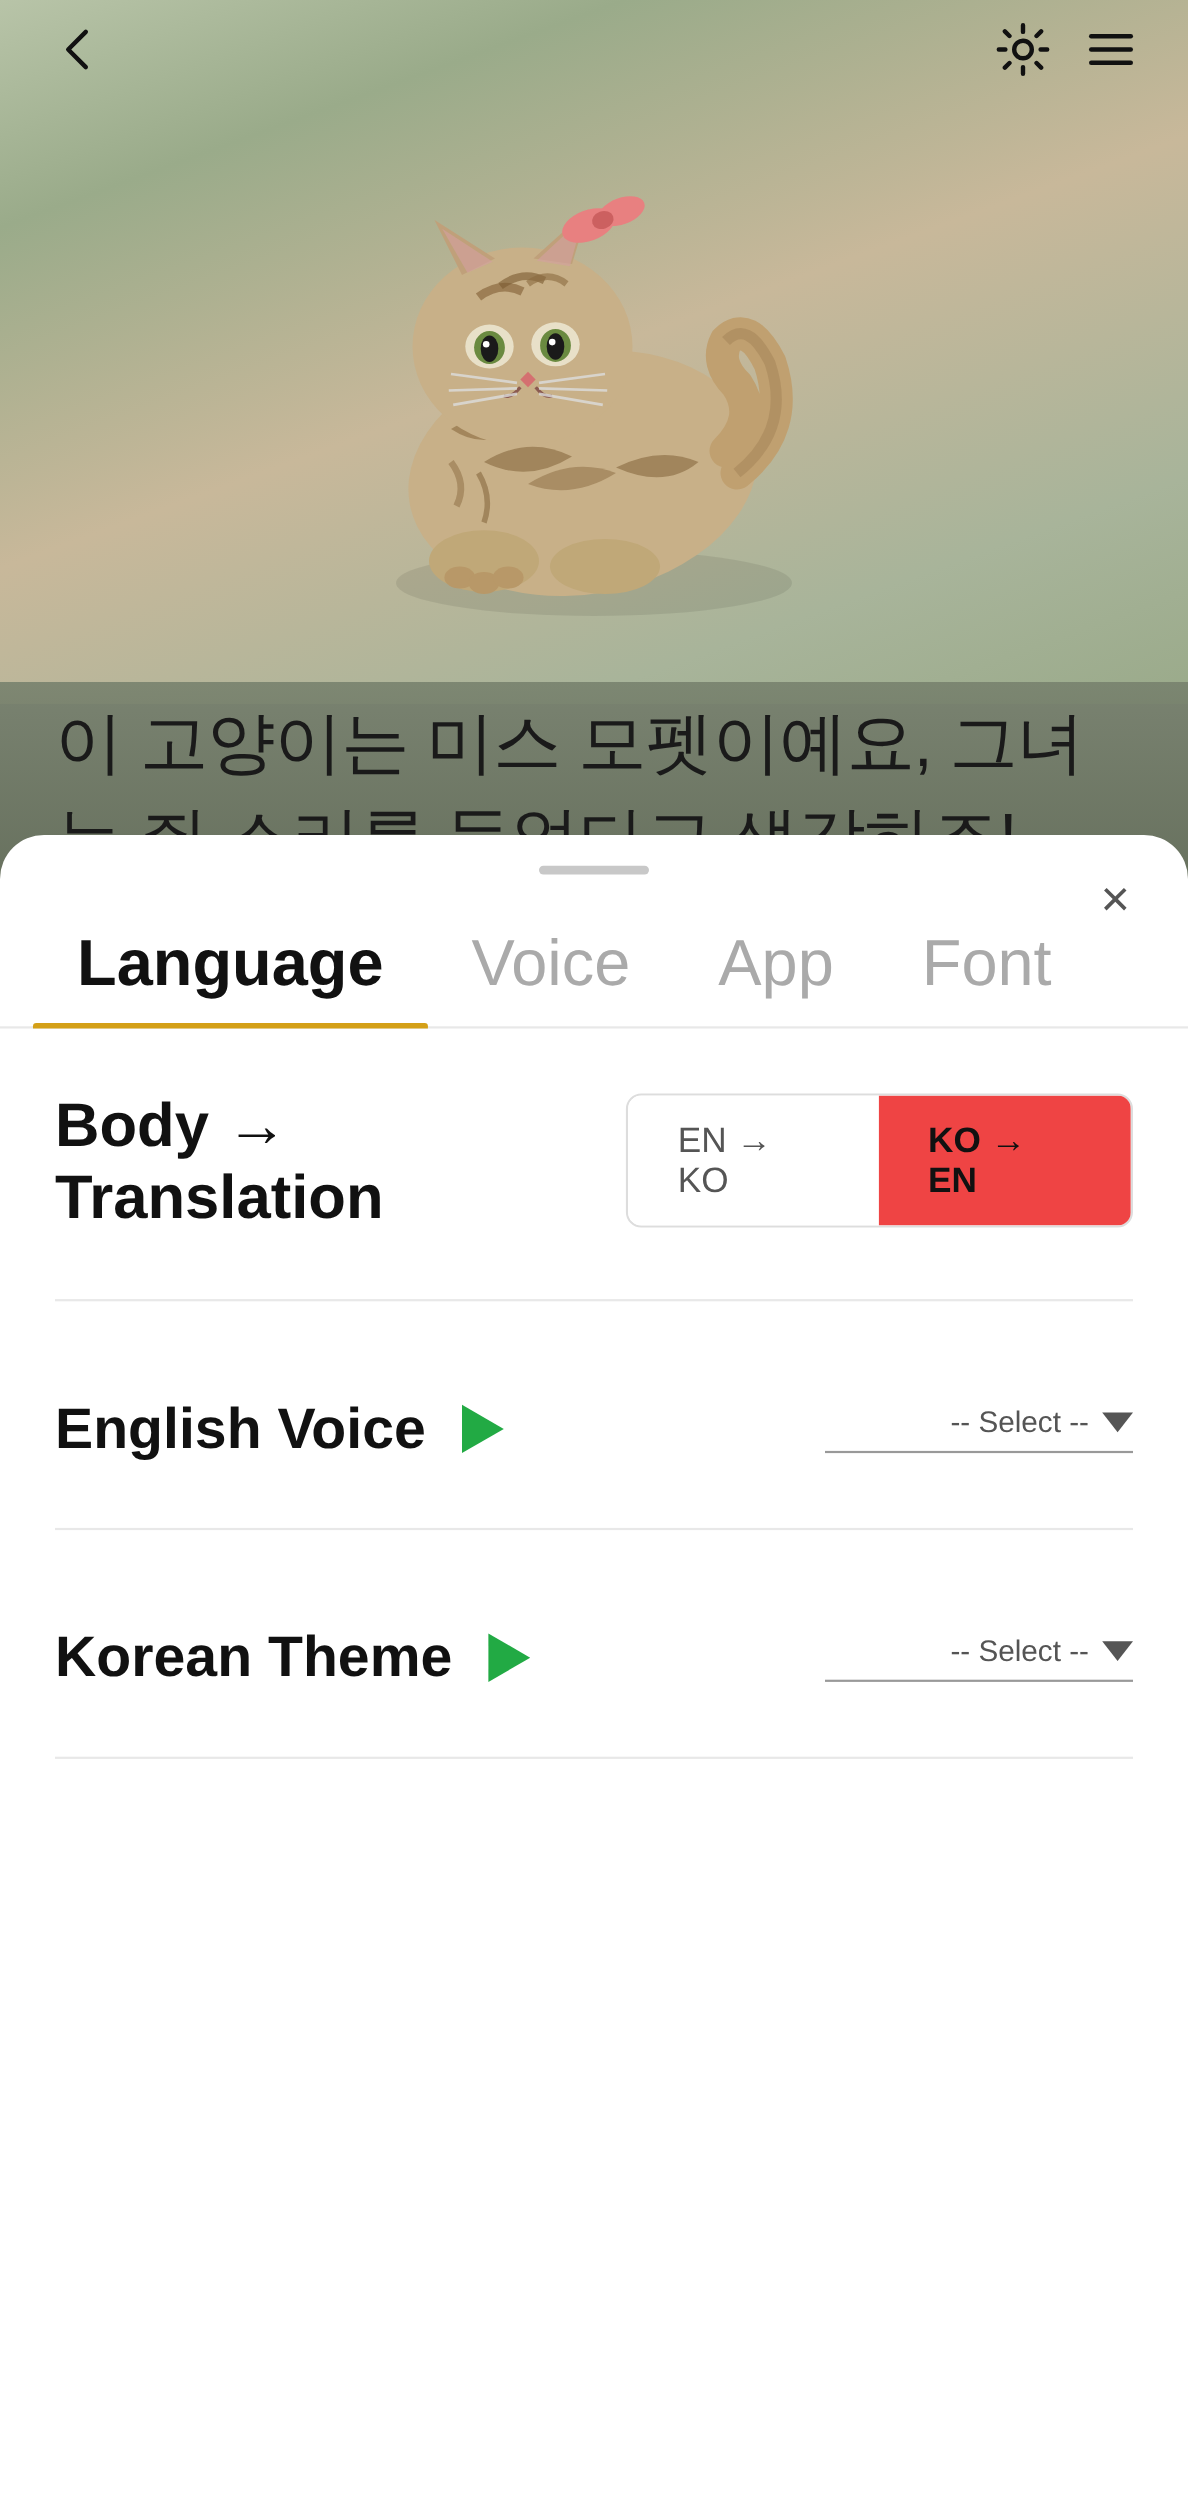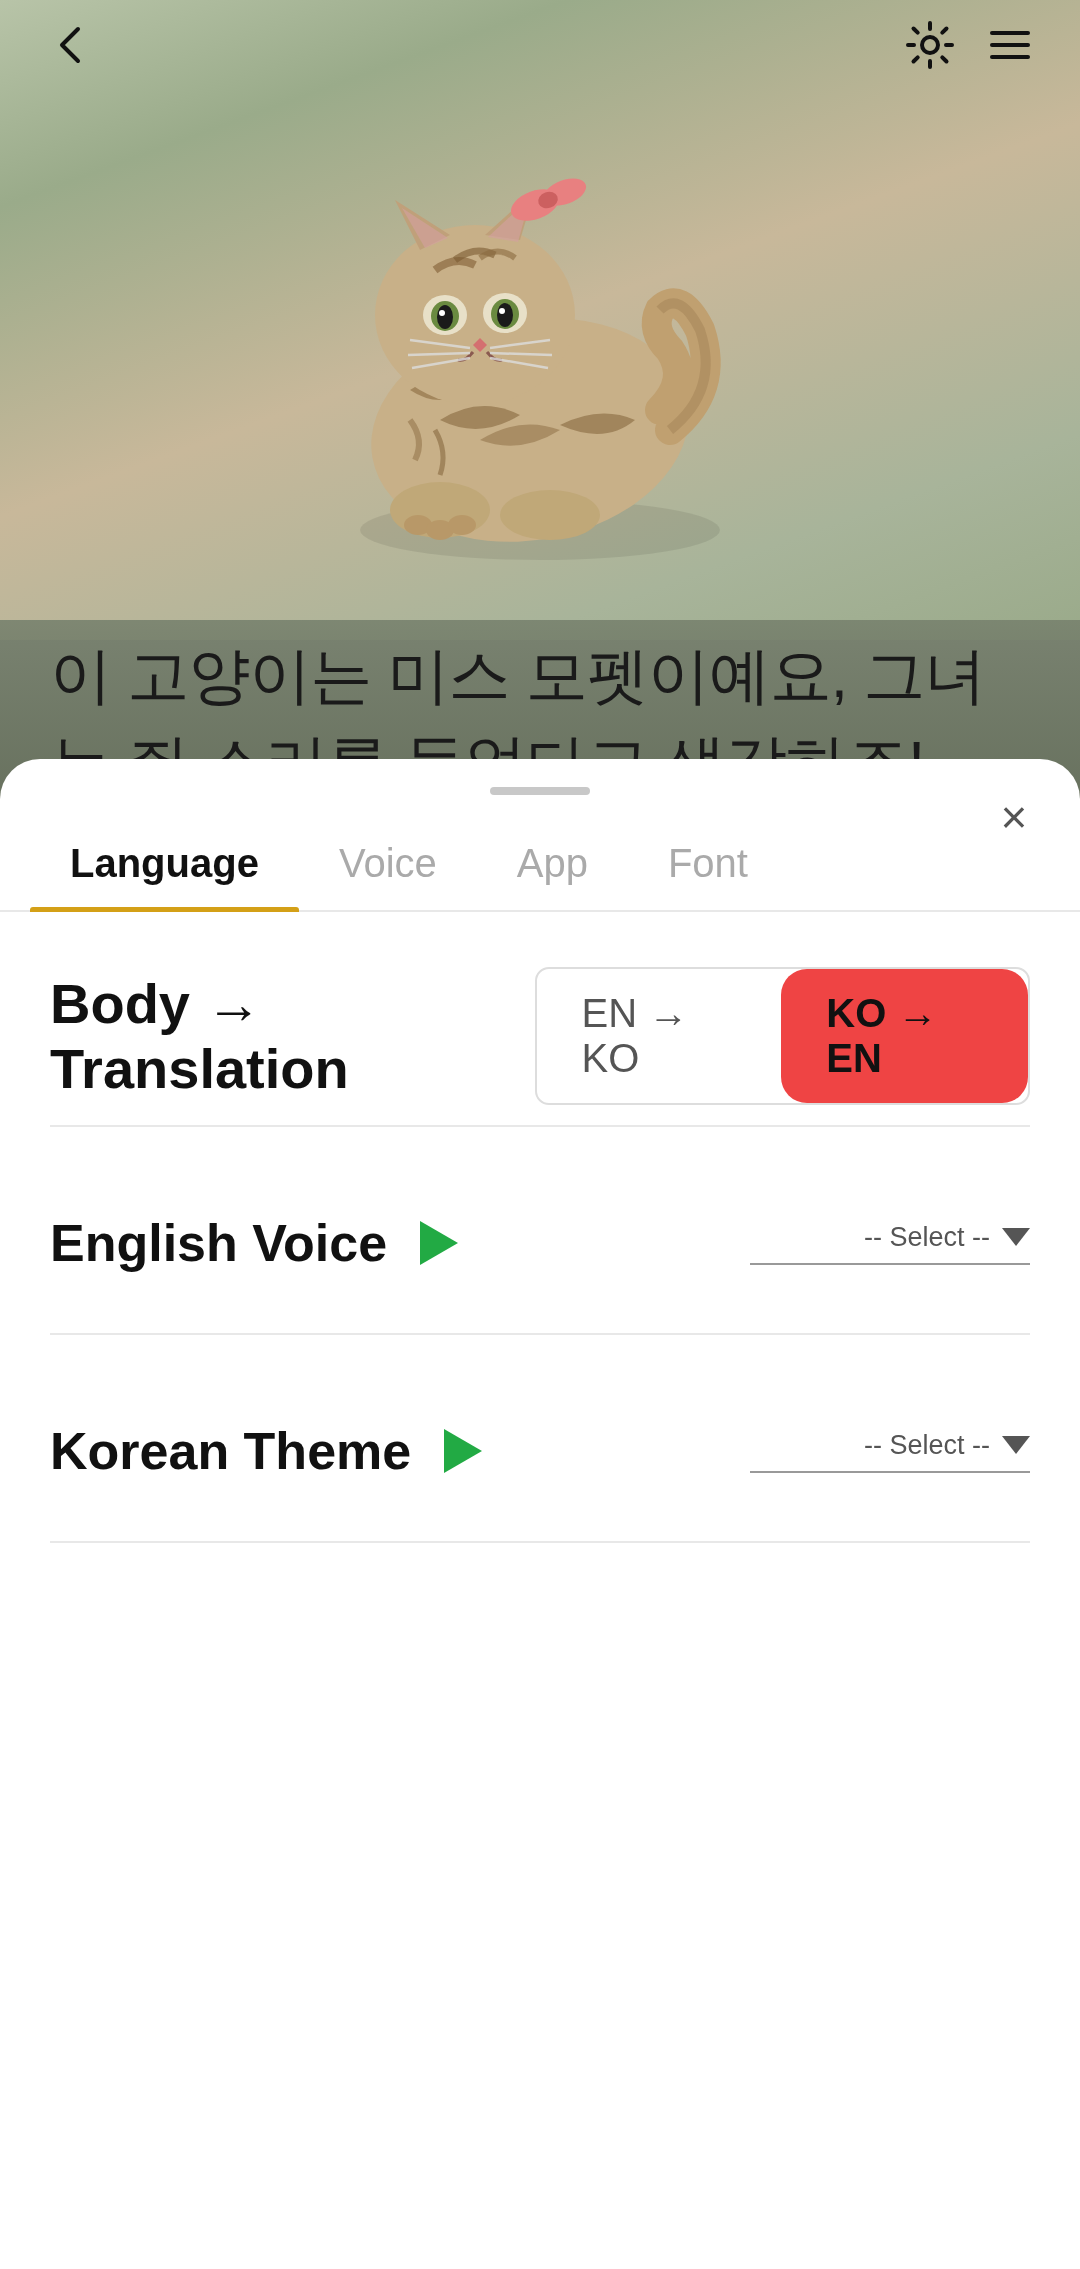--- a/index.html
+++ b/index.html
@@ -139,21 +139,21 @@
     .tab-bar {
       display: flex;
       align-items: center;
       border-bottom: 2px solid #e8e8e8;
       padding: 0 30px;
       margin-top: 10px;
     }
 
     .tab-item {
       padding: 20px 40px 24px;
-      font-size: 40px;
+      font-size: 59px;
       color: #aaa;
       cursor: pointer;
       position: relative;
       font-weight: 400;
     }
 
     .tab-item.active {
       color: #111;
       font-weight: 700;
     }
@@ -172,45 +172,44 @@
     
     .content-area {
       padding: 0 50px;
     }
 
     
     .translation-row {
       display: flex;
       align-items: center;
       justify-content: space-between;
-      padding: 55px 0 20px;
+      padding: 55px 0 61px;
       border-bottom: 2px solid #e8e8e8;
     }
 
     .translation-label {
       font-size: 56px;
       font-weight: 700;
       color: #111;
     }
 
     .translation-toggle {
       display: flex;
       border: 2px solid #ddd;
       border-radius: 14px;
       overflow: hidden;
     }
 
     .toggle-option {
       padding: 22px 45px;
-      font-size: 40px;
+      font-size: 32px;
       font-weight: 500;
       cursor: pointer;
       background: white;
       color: #555;
-      border-radius: 26px;
     }
 
     .toggle-option.active {
       background: #ef4444;
       color: #111;
       font-weight: 600;
     }
 
     
     .voice-row {

